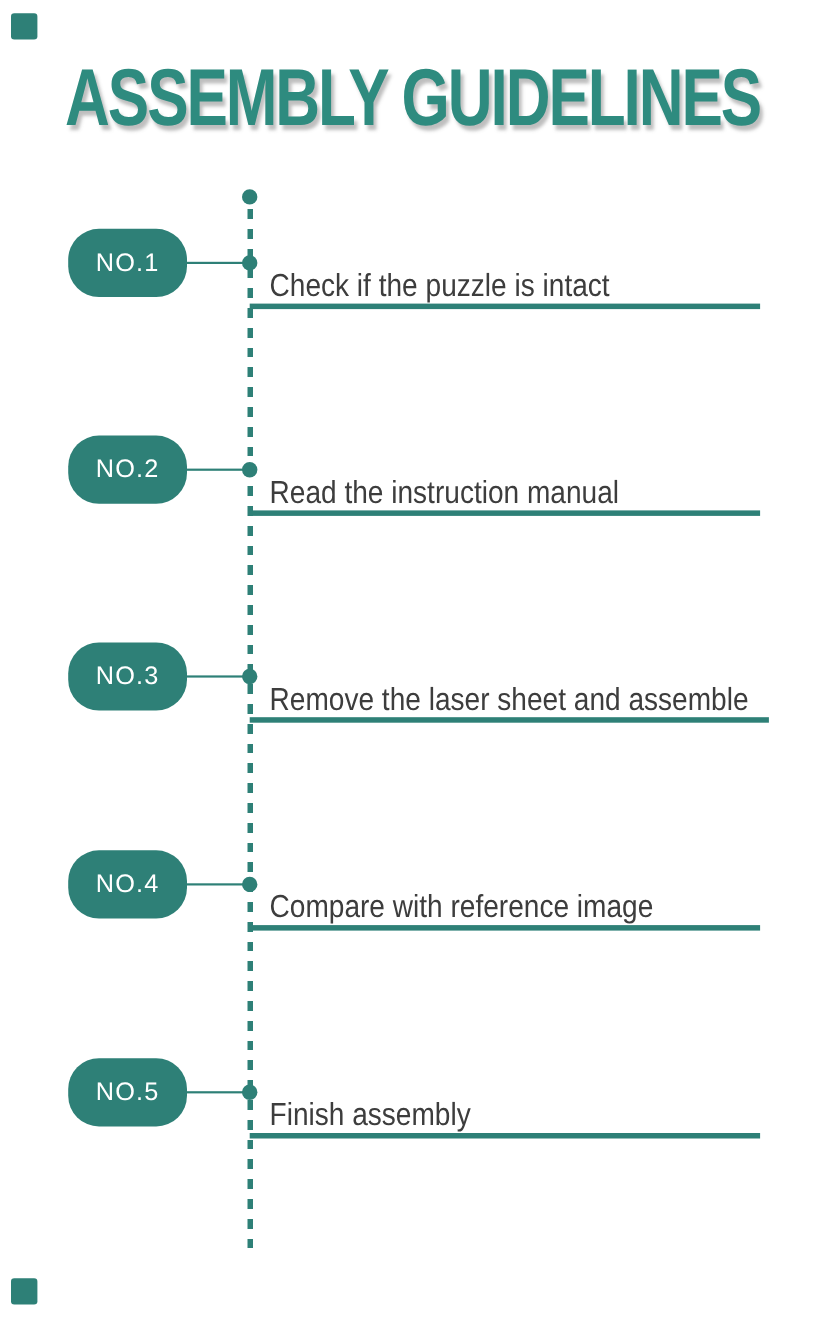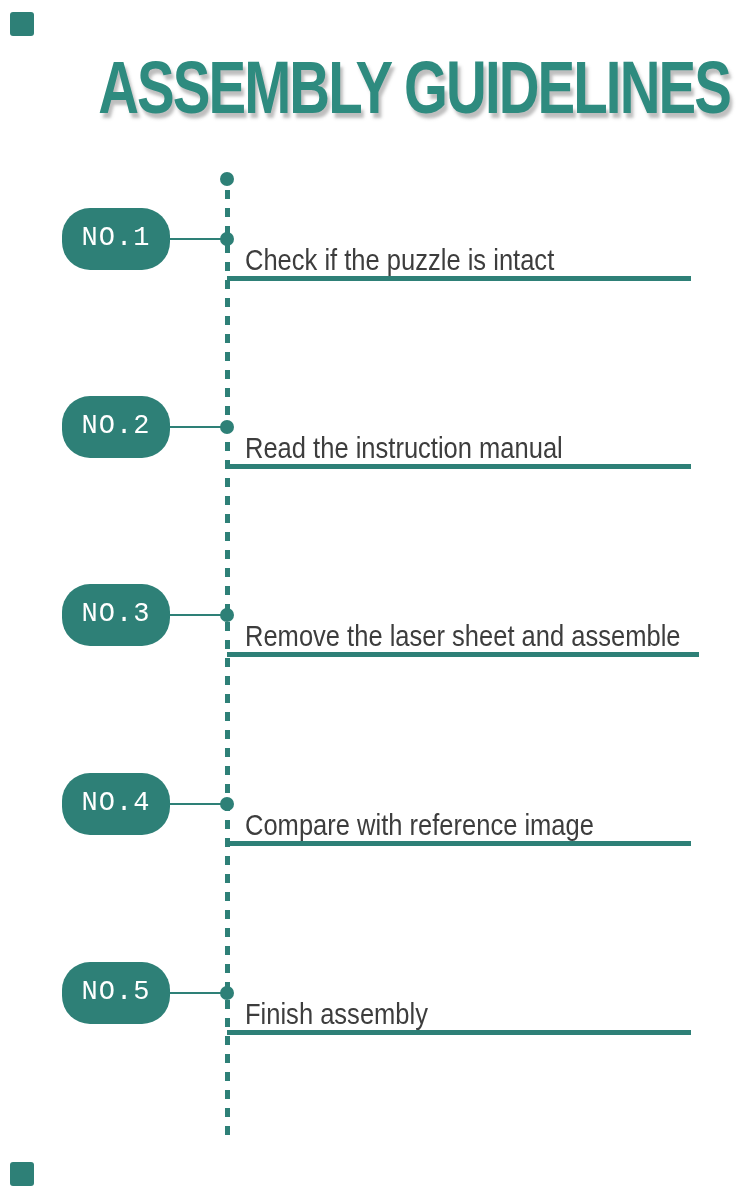--- a/index.html
+++ b/index.html
@@ -28,21 +28,21 @@
   .corner-square.top { top: 12px; }
   .corner-square.bottom { top: 1162px; }
 
   
   .title-wrap {
     position: absolute;
     top: 56px;
     left: 0;
     width: 750px;
     height: 66px;
-    text-align: right;
+    text-align: center;
   }
   .title {
     display: inline-block;
     font-size: 60px;
     font-weight: 900;
     letter-spacing: -2px;
     line-height: 66px;
     color: var(--title-color);
     transform: scaleY(1.22) scaleX(0.94);
     transform-origin: center center;
@@ -87,25 +87,24 @@
     width: 108px;
     height: 62px;
     background: var(--accent);
     border-radius: 28px;
     display: flex;
     align-items: center;
     justify-content: center;
   }
   .badge-text {
     color: var(--badge-text);
-    font-size: 27px;
+    font-size: 23px;
     letter-spacing: 1px;
     line-height: 1;
     padding-bottom: 2px;
-    font-family: Liberation Mono, monospace;
   }
   .connector {
     position: absolute;
     left: 170px;
     top: -1px;
     width: 52px;
     height: 2px;
     background: var(--accent);
   }
   .connector-dot {

